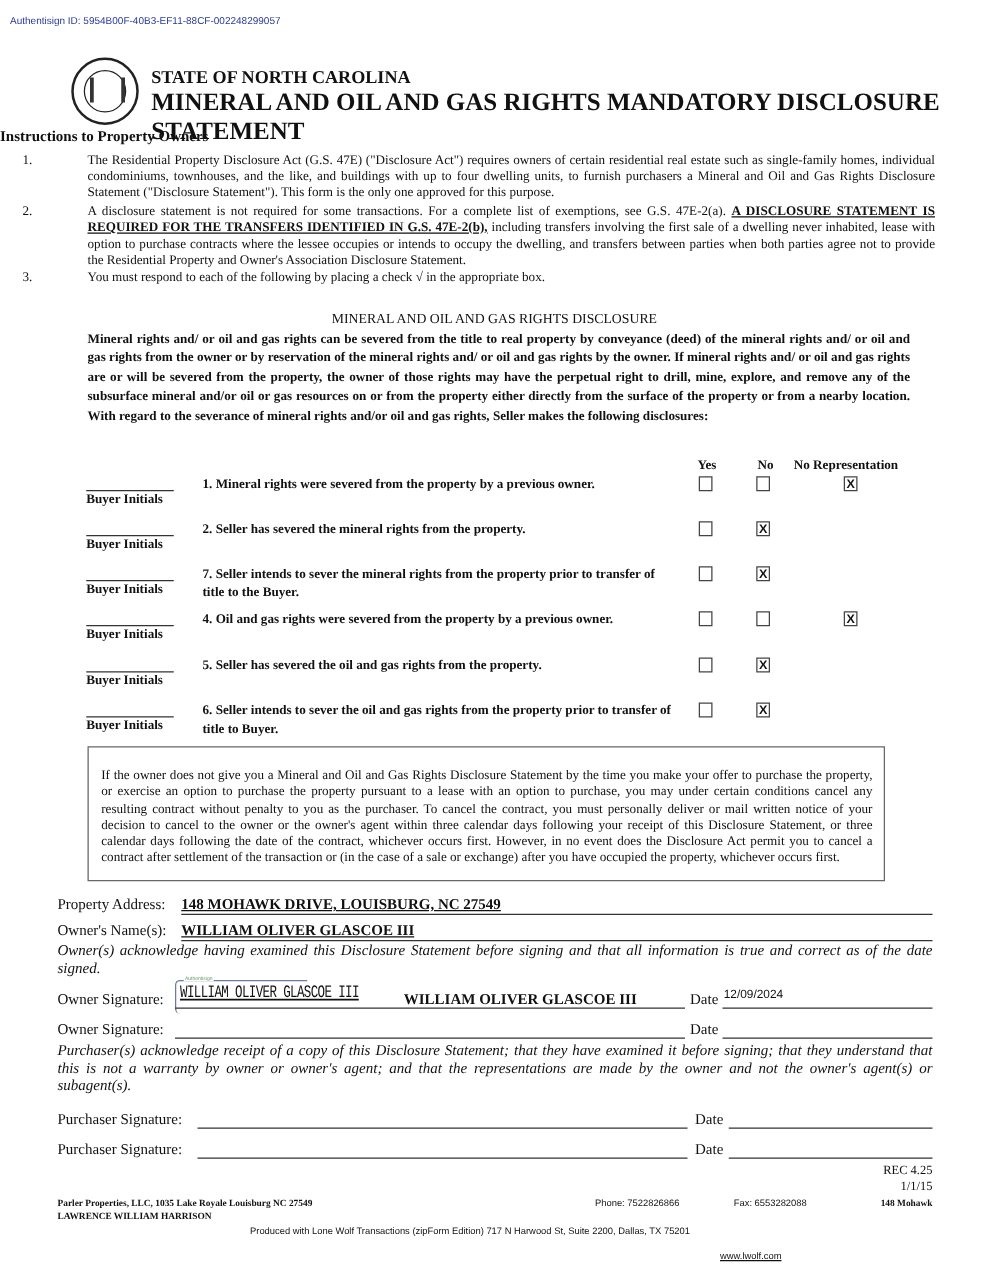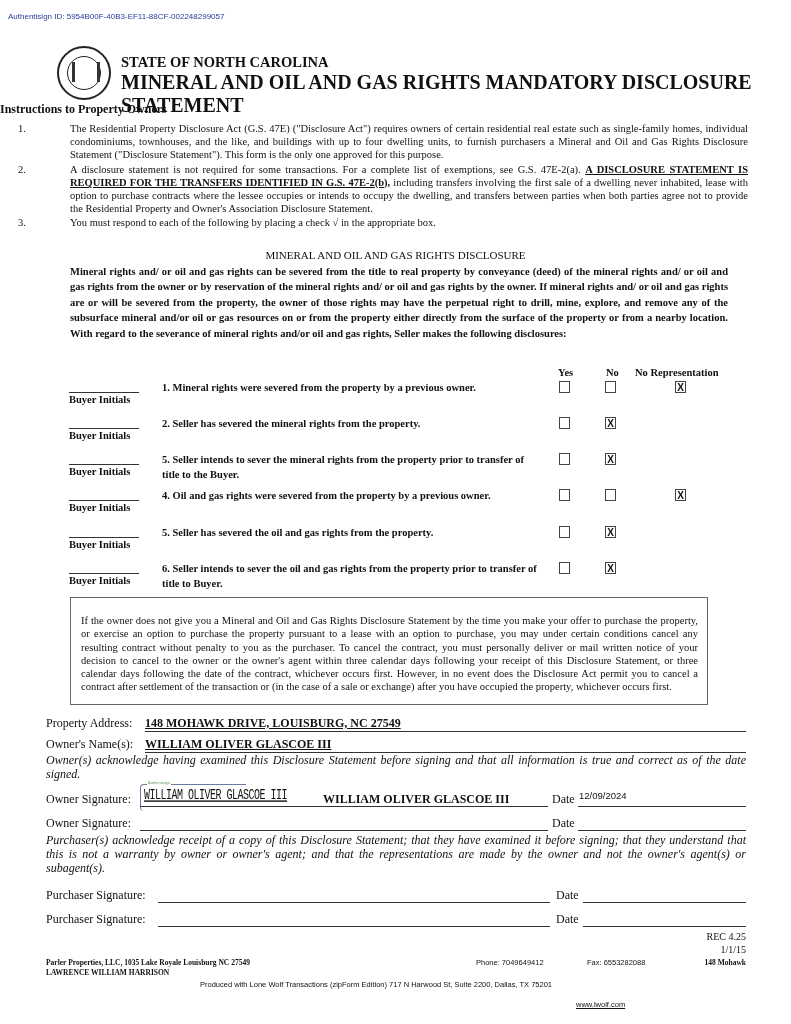--- a/index.html
+++ b/index.html
@@ -86,21 +86,21 @@
 <div class="row" style="top:416px">
   <div class="line" style="top:12px"></div>
   <div class="bi" style="top:14px">Buyer Initials</div>
   <div class="q" style="top:0px">2. Seller has severed the mineral rights from the property.</div>
   <div class="cb" style="left:559px;top:1px"></div>
   <div class="cb" style="left:605px;top:1px">X</div>
 </div>
 <div class="row" style="top:452px">
   <div class="line" style="top:12px"></div>
   <div class="bi" style="top:14px">Buyer Initials</div>
-  <div class="q" style="top:0px">5. Seller intends to sever the mineral rights from the property prior to transfer of title to the Buyer.</div>
+  <div class="q" style="top:0px">7. Seller intends to sever the mineral rights from the property prior to transfer of title to the Buyer.</div>
   <div class="cb" style="left:559px;top:1px"></div>
   <div class="cb" style="left:605px;top:1px">X</div>
 </div>
 <div class="row" style="top:488px">
   <div class="line" style="top:12px"></div>
   <div class="bi" style="top:14px">Buyer Initials</div>
   <div class="q" style="top:0px">4. Oil and gas rights were severed from the property by a previous owner.</div>
   <div class="cb" style="left:559px;top:1px"></div>
   <div class="cb" style="left:605px;top:1px"></div>
   <div class="cb" style="left:675px;top:1px">X</div>
@@ -162,17 +162,17 @@
 
 <div class="abs" style="left:46px;top:912px;font-size:12px">Purchaser Signature:</div>
 <div class="uline" style="left:158px;top:926px;width:392px"></div>
 <div class="abs" style="left:556px;top:912px;font-size:12px">Date</div>
 <div class="uline" style="left:583px;top:926px;width:163px"></div>
 
 <div class="abs rec" style="top:931px">REC 4.25</div>
 <div class="abs rec" style="top:944px">1/1/15</div>
 <div class="abs footer-s" style="right:45px;top:958px">148 Mohawk</div>
 <div class="abs footer-s" style="left:46px;top:958px">Parler Properties, LLC, 1035 Lake Royale Louisburg NC 27549</div>
-<div class="abs footer-sans" style="left:476px;top:958px">Phone: 7049649412</div>
+<div class="abs footer-sans" style="left:476px;top:958px">Phone: 7522826866</div>
 <div class="abs footer-sans" style="left:587px;top:958px">Fax: 6553282088</div>
 <div class="abs footer-s" style="left:46px;top:968px">LAWRENCE WILLIAM HARRISON</div>
 <div class="abs footer-sans" style="left:200px;top:980px">Produced with Lone Wolf Transactions (zipForm Edition) 717 N Harwood St, Suite 2200, Dallas, TX  75201</div>
 <div class="abs footer-sans" style="left:576px;top:1000px;text-decoration:underline">www.lwolf.com</div>
 
 </body></html>

